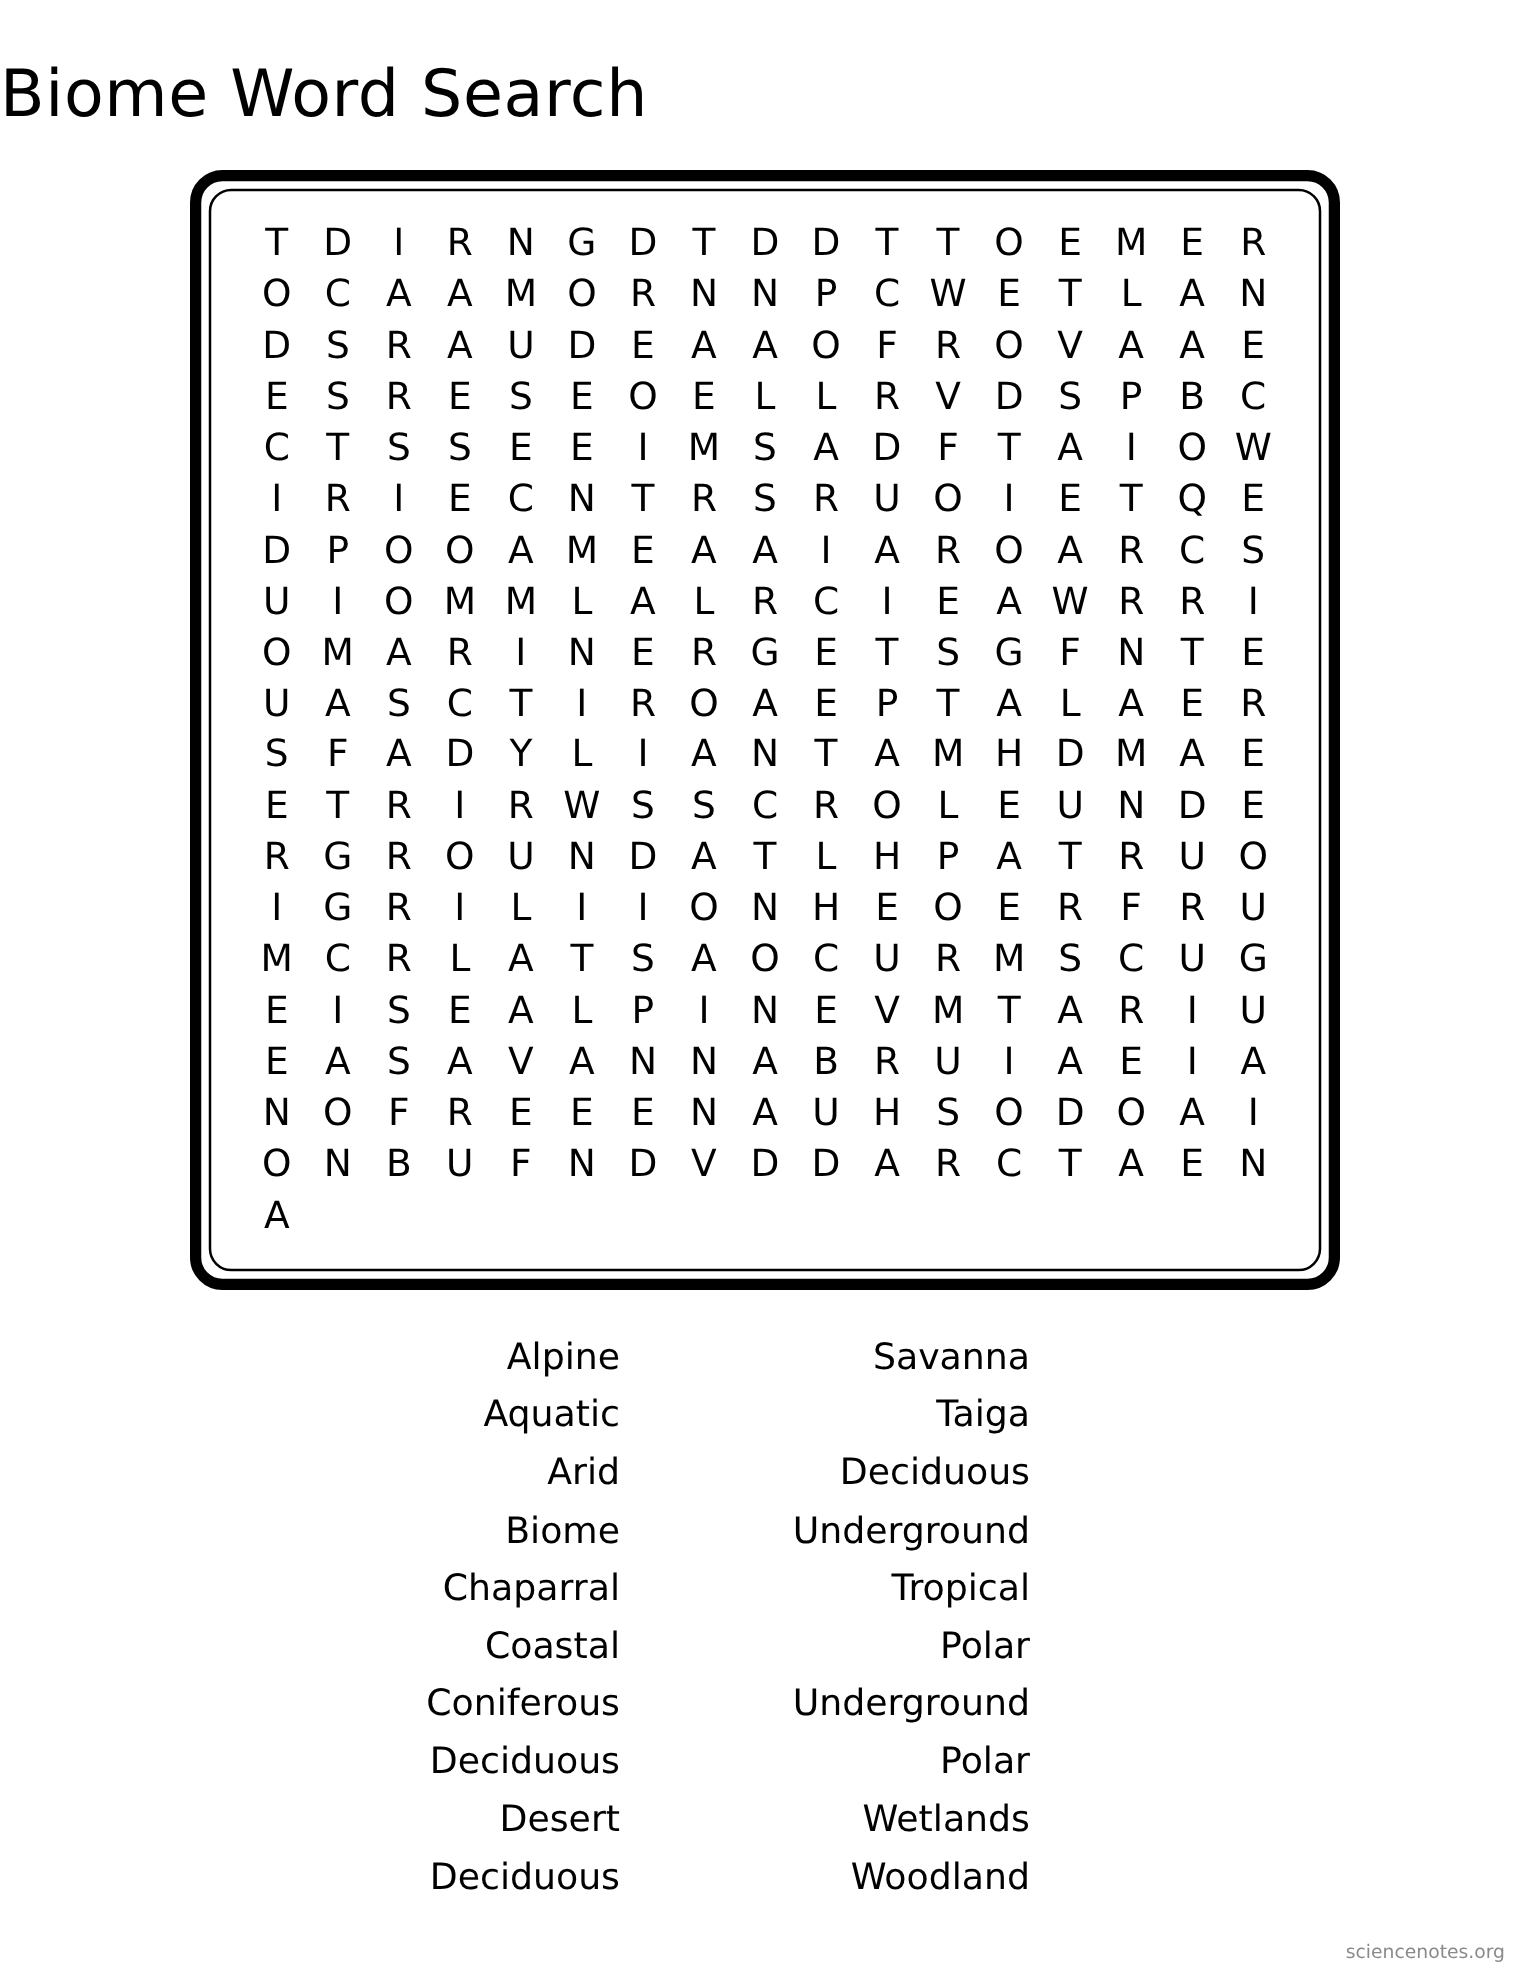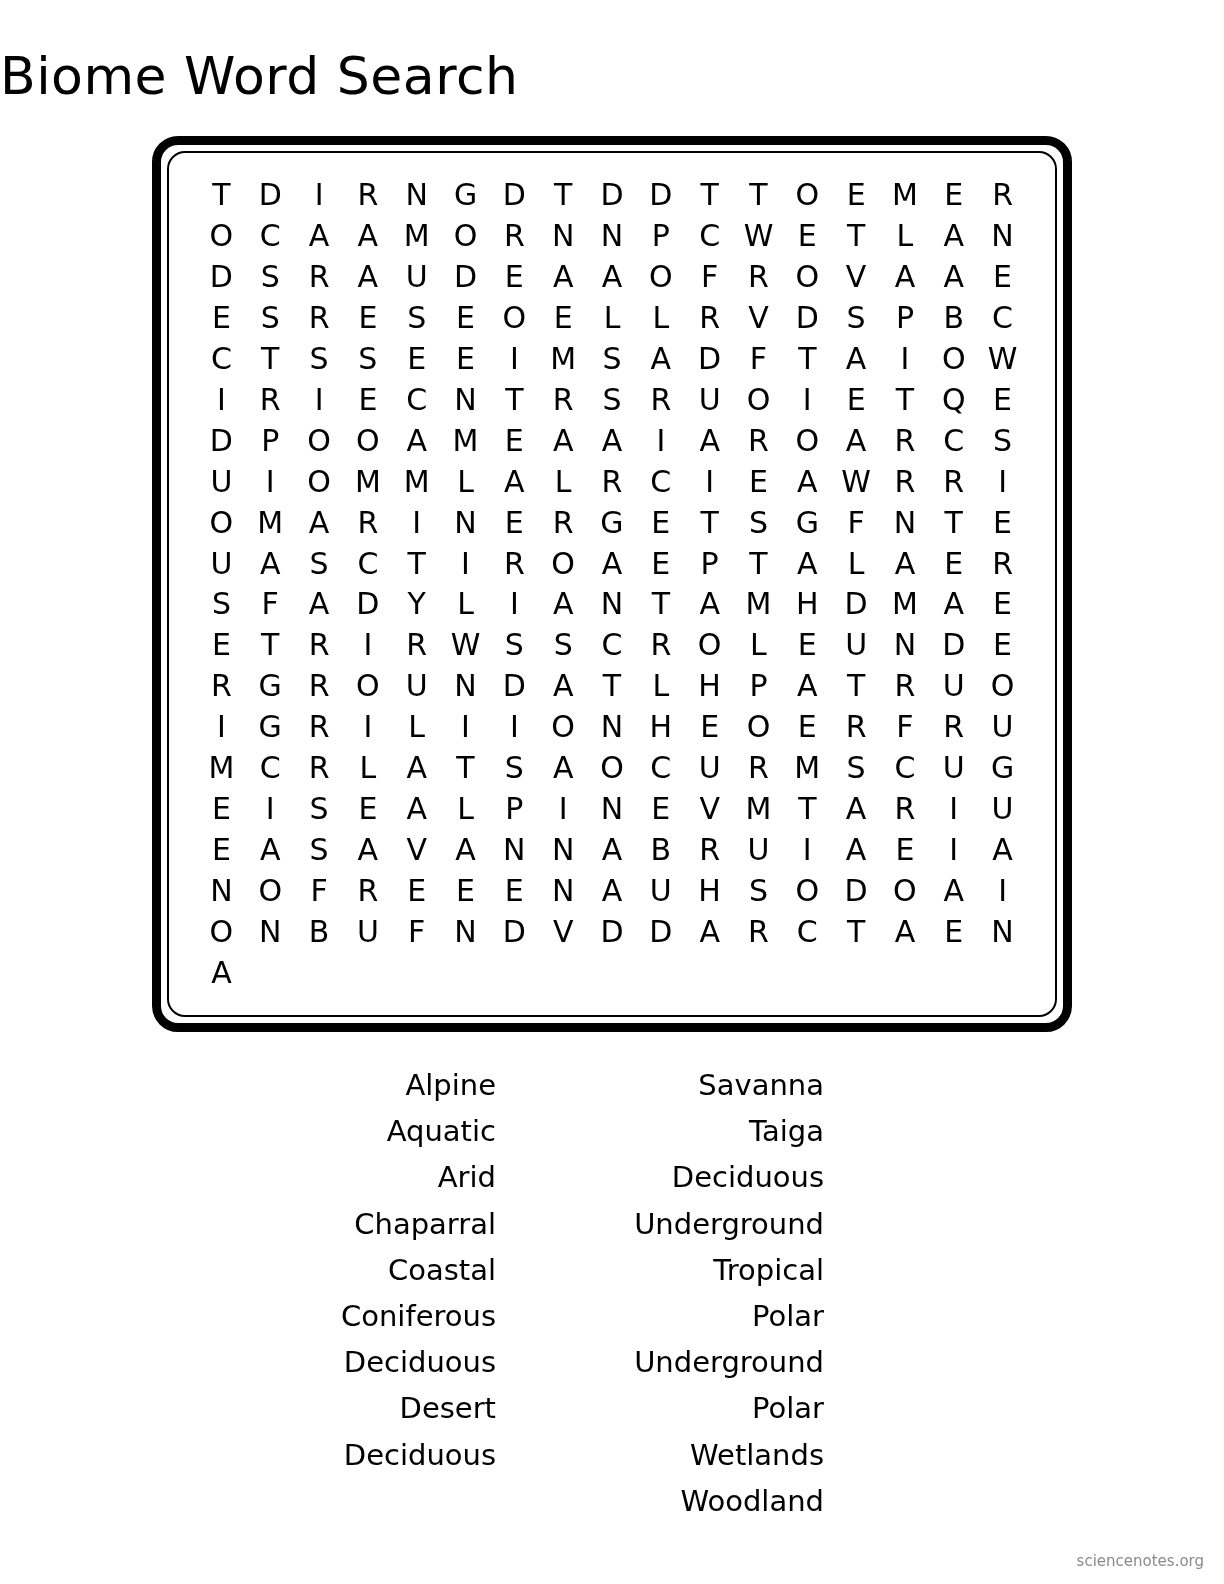--- a/index.html
+++ b/index.html
@@ -437,20 +437,21 @@
           <div class="cell">A</div>
         </div>
     </div>
   </div>
 
   <div class="wordlist" id="word-list">
       <div class="wordcol">
         <div class="word">Alpine</div>
         <div class="word">Aquatic</div>
         <div class="word">Arid</div>
+        <div class="word">Biome</div>
         <div class="word">Chaparral</div>
         <div class="word">Coastal</div>
         <div class="word">Coniferous</div>
         <div class="word">Deciduous</div>
         <div class="word">Desert</div>
         <div class="word">Deciduous</div>
       </div>
       <div class="wordcol">
         <div class="word">Savanna</div>
         <div class="word">Taiga</div>

